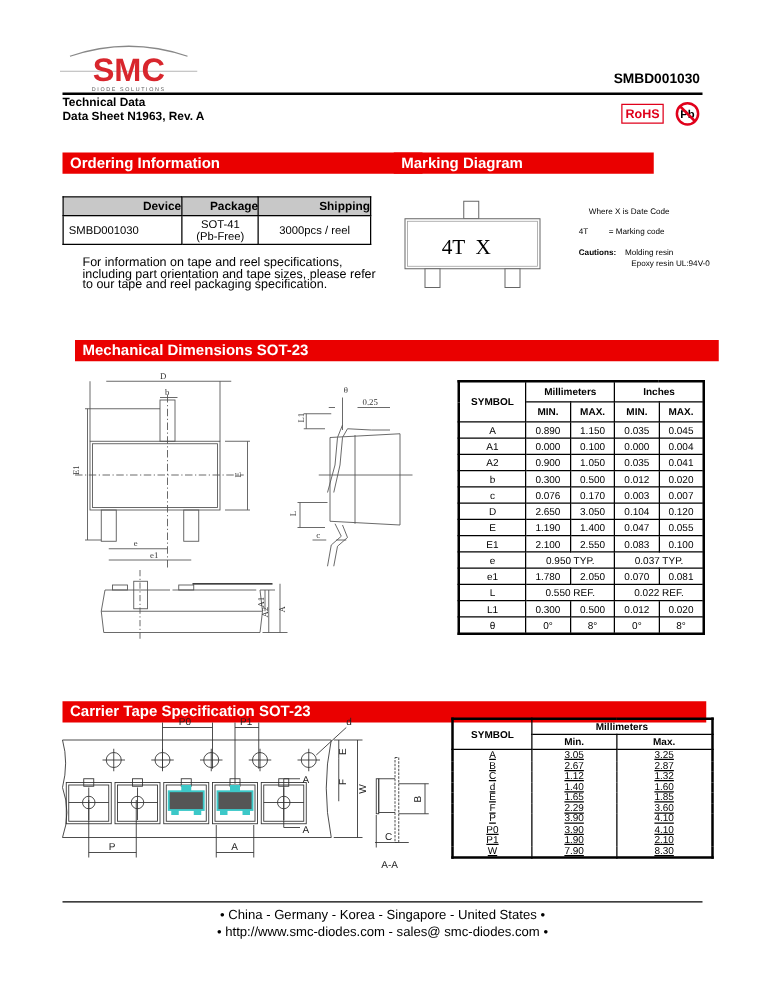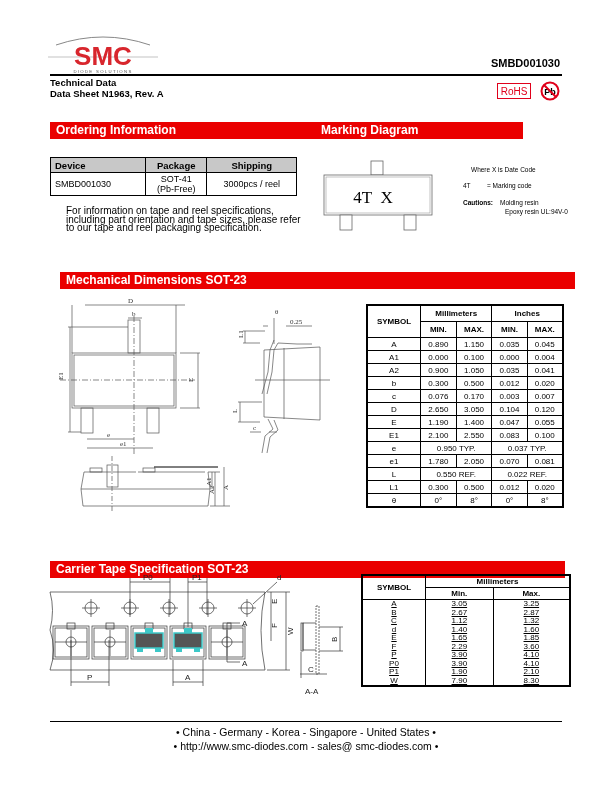--- a/index.html
+++ b/index.html
@@ -2,28 +2,28 @@
 <html><head>
 <meta charset="utf-8">
 <style>
   html, body { margin:0; padding:0; background:#fff; }
   body { width:612px; height:792px; position:relative; font-family:"Liberation Sans", sans-serif; color:#000; overflow:hidden; }
   .abs { position:absolute; }
   .logo { left:48px; top:33px; width:110px; height:42px; }
   .hdr-line { left:50px; top:74px; width:512px; height:2px; background:#000; }
   .part-no { right:52px; top:57px; font-size:11px; font-weight:bold; }
   .tech { left:50px; top:77px; font-size:9.5px; font-weight:bold; line-height:11px; }
-  .rohs { left:497px; top:83px; width:34px; height:16px; border:1.5px solid #e0001b; color:#e0001b; font-weight:normal; font-size:10px; text-align:center; line-height:16px; box-sizing:border-box; }
+  .rohs { left:497px; top:83px; width:34px; height:16px; border:1.5px solid #e0001b; color:#e0001b; font-weight:bold; font-size:10px; text-align:center; line-height:16px; box-sizing:border-box; }
   .pb { left:540px; top:81px; width:20px; height:20px; }
   .bar { background:#ea0000; color:#fff; font-weight:bold; font-size:12px; height:17px; line-height:17px; padding-left:6px; box-sizing:border-box; }
   table { border-collapse:collapse; }
   .ord { left:50px; top:157px; width:247px; font-size:9px; }
   .ord th, .ord td { border:1px solid #000; text-align:center; padding:0; }
   .ord { border:1.5px solid #000; }
-  .ord th { background:#c8c8c8; height:14px; font-size:9.5px; }
+  .ord th { background:#c8c8c8; height:14px; font-size:9.5px;text-align:right; }
   .ord td { height:22px; line-height:10px; }
   .ord td.l { text-align:left; padding-left:4px; }
   .ordnote { left:66px; top:207px; width:240px; font-size:10px; line-height:8.5px; }
   .mk { font-size:6.5px; }
   .dim { left:366px; top:304px; width:198px; font-size:8px; border:2px solid #000; }
   .dim th, .dim td { border:1px solid #000; text-align:center; padding:0; height:12px; }
   .dim th { font-weight:bold; height:15px; }
   .dim .sym { width:52px; }
   .tape { left:361px; top:574px; width:210px; font-size:8px; border:2px solid #000; }
   .tape th, .tape td { border-left:1px solid #000; border-right:1px solid #000; text-align:center; padding:0; line-height:8px; }
@@ -51,21 +51,21 @@
 <svg class="abs pb" viewBox="0 0 20 20">
   <circle cx="10" cy="10" r="8.5" fill="none" stroke="#e0001b" stroke-width="2"></circle>
   <text x="10" y="13.5" text-anchor="middle" font-family="Liberation Sans, sans-serif" font-size="9" font-weight="bold" fill="#000">Pb</text>
   <line x1="4" y1="4" x2="16" y2="16" stroke="#e0001b" stroke-width="2"></line>
 </svg>
 
 <div class="abs bar" style="left:50px;top:122px;width:288px;">Ordering Information</div>
 <table class="abs ord">
   <tbody>
       <tr>
-    <th style="text-align:left;padding-left:4px;">Device</th>
+    <th style="text-align:right;padding-left:4px;">Device</th>
     <th>Package</th>
     <th>Shipping</th>
   </tr>
   <tr>
     <td class="l">SMBD001030</td>
     <td><span>SOT-41</span><br><span>(Pb-Free)</span></td>
     <td>3000pcs / reel</td>
   </tr>
 </tbody>
   </table>

